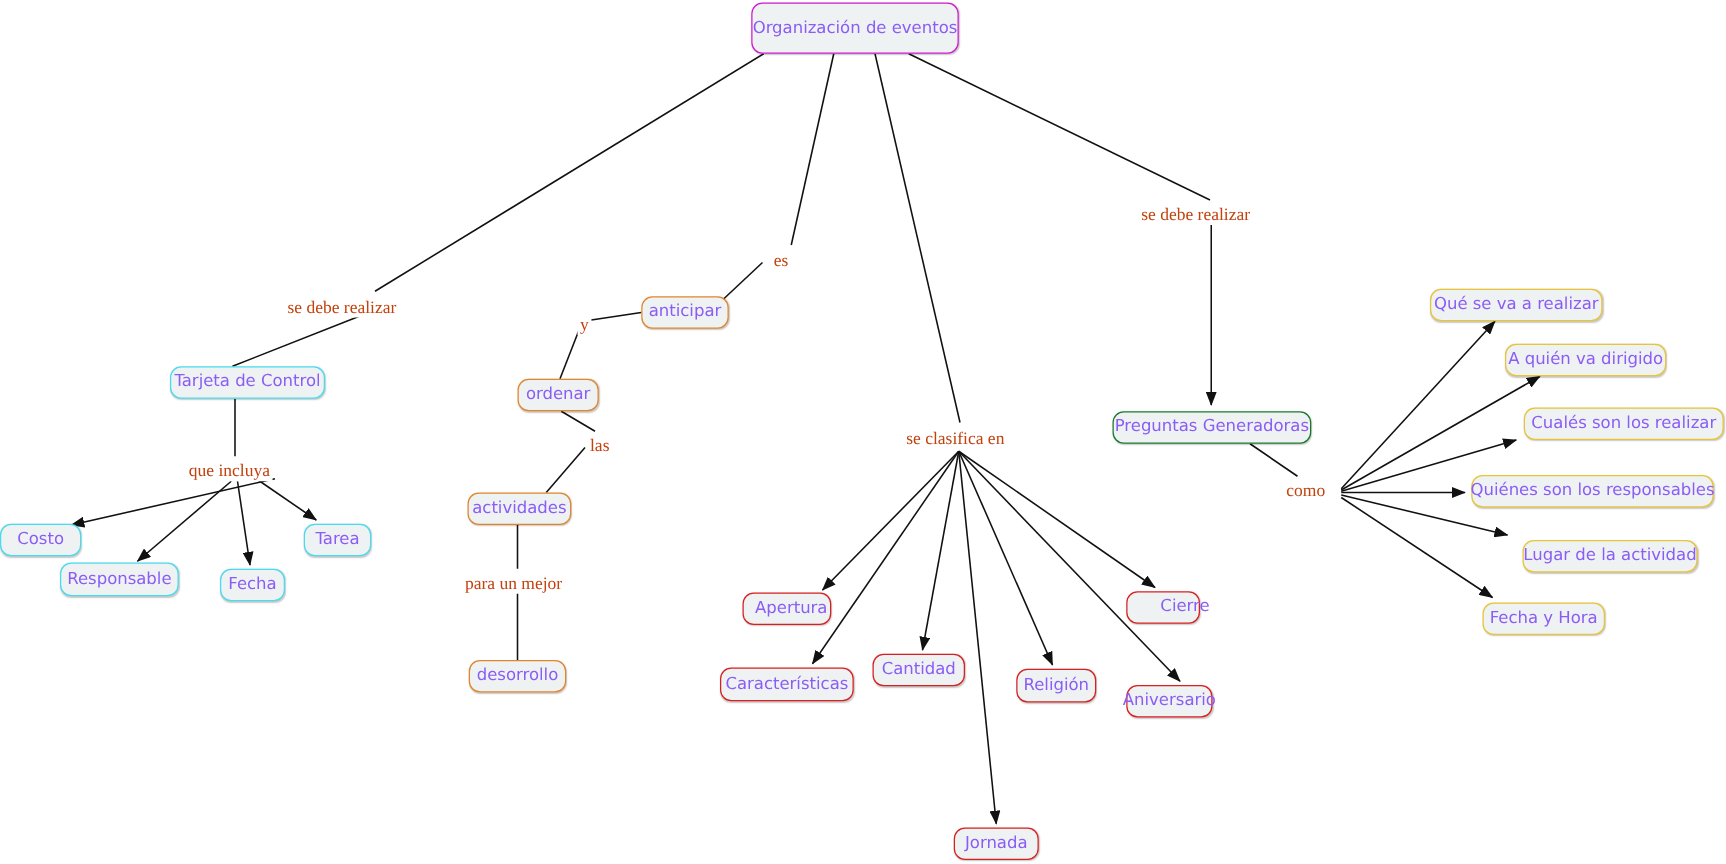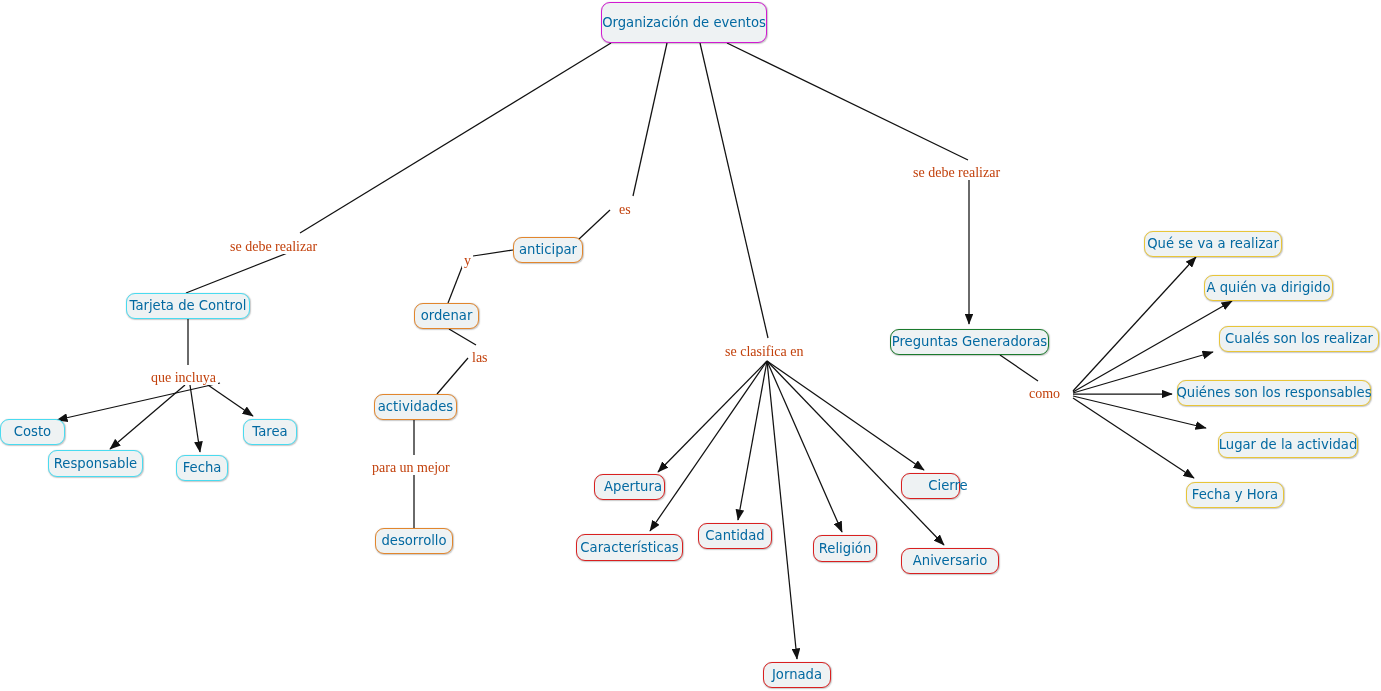--- a/index.html
+++ b/index.html
@@ -23,21 +23,21 @@
     width: 1381px;
     height: 691px;
     pointer-events: none;
   }
   .node {
     position: absolute;
     box-sizing: border-box;
     background: #eef2f3;
     border: 1.4px solid #888;
     border-radius: 9px;
-    color: #0369a1;
+    color: #8b5cf6;
     font-size: 13.2px;
     line-height: 1;
     display: flex;
     align-items: center;
     justify-content: center;
     white-space: nowrap;
     padding: 0 9px;
     box-shadow: 0.6px 0.8px 1.2px rgba(0,0,0,0.22);
   }
   .node.root   { border-color: #d11ad1; border-width: 1.8px; }
@@ -97,35 +97,35 @@
         <polyline points="1073,391 1196,257" fill="none" stroke="#111111" stroke-width="1.25" marker-end="url(#arrowhead)"></polyline>
         <polyline points="1073,392 1232,301" fill="none" stroke="#111111" stroke-width="1.25" marker-end="url(#arrowhead)"></polyline>
         <polyline points="1073,393 1213,352" fill="none" stroke="#111111" stroke-width="1.25" marker-end="url(#arrowhead)"></polyline>
         <polyline points="1073,394 1172,394" fill="none" stroke="#111111" stroke-width="1.25" marker-end="url(#arrowhead)"></polyline>
         <polyline points="1073,396 1206,428" fill="none" stroke="#111111" stroke-width="1.25" marker-end="url(#arrowhead)"></polyline>
         <polyline points="1073,398 1194,478" fill="none" stroke="#111111" stroke-width="1.25" marker-end="url(#arrowhead)"></polyline>
       </g>
   </svg>
   <div id="nodes-layer">
       <div class="node root" style="left: 601px; top: 2px; width: 166px; height: 41px;">Organización de eventos</div>
-      <div class="node cyan" style="left: 126px; top: 293px; width: 124px; height: 26px;">Tarjeta de Control</div>
+      <div class="node cyan" style="left: 136px; top: 293px; width: 124px; height: 26px;">Tarjeta de Control</div>
       <div class="node cyan" style="left: 0px; top: 419px; width: 65px; height: 26px;">Costo</div>
       <div class="node cyan" style="left: 48px; top: 450px; width: 95px; height: 27px;">Responsable</div>
       <div class="node cyan" style="left: 176px; top: 455px; width: 52px; height: 26px;">Fecha</div>
       <div class="node cyan" style="left: 243px; top: 419px; width: 54px; height: 26px;">Tarea</div>
       <div class="node orange" style="left: 513px; top: 237px; width: 70px; height: 26px;">anticipar</div>
       <div class="node orange" style="left: 414px; top: 303px; width: 65px; height: 26px;">ordenar</div>
       <div class="node orange" style="left: 374px; top: 394px; width: 83px; height: 26px;">actividades</div>
       <div class="node orange" style="left: 375px; top: 528px; width: 78px; height: 26px;">desorrollo</div>
       <div class="node red" style="left: 594px; top: 474px; width: 71px; height: 26px; padding-left: 16px;">Apertura</div>
       <div class="node red" style="left: 576px; top: 534px; width: 107px; height: 27px;">Características</div>
       <div class="node red" style="left: 698px; top: 523px; width: 74px; height: 26px;">Cantidad</div>
       <div class="node red" style="left: 763px; top: 662px; width: 68px; height: 26px;">Jornada</div>
       <div class="node red" style="left: 813px; top: 535px; width: 64px; height: 27px;">Religión</div>
-      <div class="node red" style="left: 901px; top: 548px; width: 98px; height: 26px;">Aniversario</div>
+      <div class="node red" style="left: 901px; top: 548px; width: 69px; height: 26px;">Aniversario</div>
       <div class="node red" style="left: 901px; top: 473px; width: 59px; height: 26px; padding-left: 44px;">Cierre</div>
       <div class="node green" style="left: 890px; top: 329px; width: 159px; height: 26px;">Preguntas Generadoras</div>
       <div class="node yellow" style="left: 1144px; top: 231px; width: 138px; height: 26px;">Qué se va a realizar</div>
       <div class="node yellow" style="left: 1204px; top: 275px; width: 129px; height: 26px;">A quién va dirigido</div>
       <div class="node yellow" style="left: 1219px; top: 326px; width: 160px; height: 26px;">Cualés son los realizar</div>
       <div class="node yellow" style="left: 1177px; top: 380px; width: 194px; height: 26px;">Quiénes son los responsables</div>
       <div class="node yellow" style="left: 1218px; top: 432px; width: 140px; height: 26px;">Lugar de la actividad</div>
       <div class="node yellow" style="left: 1186px; top: 482px; width: 98px; height: 26px;">Fecha y Hora</div>
     </div>
   <div id="labels-layer">

